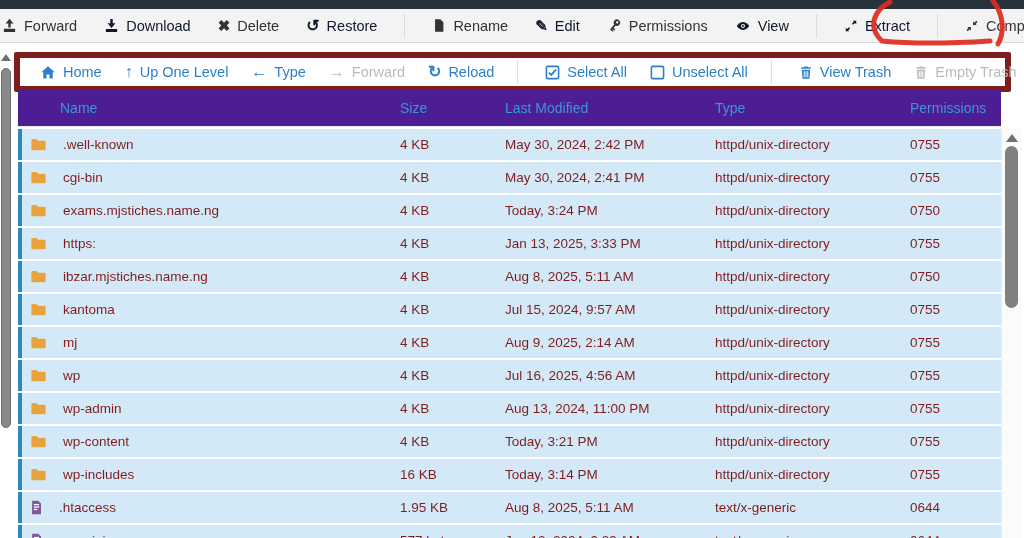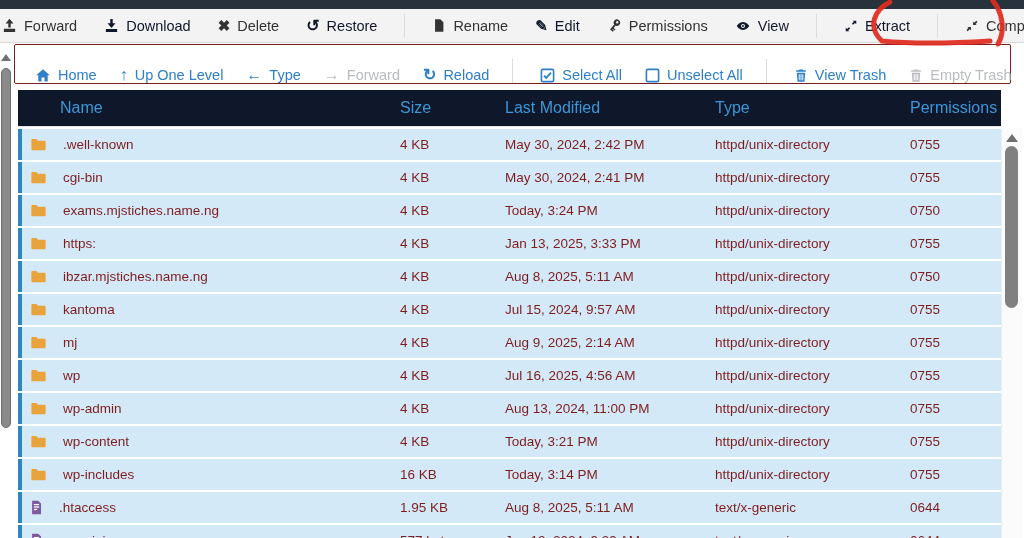--- a/index.html
+++ b/index.html
@@ -19,36 +19,36 @@
     display:inline-flex;align-items:center;gap:7px;margin-right:27px;
     font-size:14.5px;color:#333;cursor:pointer;
   }
   .tb1-item.disabled{color:#0f172a;cursor:default;}
   .tb-divider{width:1px;height:24px;background:#dcdcdc;margin-right:27px;flex:none;}
   .icon{display:inline-flex;align-items:center;justify-content:center;flex:none;}
   .glyph{font-size:15px;line-height:1;font-weight:bold;}
   .glyph.arrow{font-size:16px;}
   
   .toolbar2{
-    position:absolute;left:14px;right:13px;top:44px;height:40px;
-    background:#fff;border:1px solid #7f1d1d;border-radius:2px;
-    display:flex;align-items:flex-end;padding:0 10px 0 20px;box-sizing:border-box;
+    position:absolute;left:14px;right:13px;top:52px;height:40px;
+    background:#fff;border:6px solid #7f1d1d;border-radius:2px;
+    display:flex;align-items:center;padding:0 10px 0 20px;box-sizing:border-box;
     white-space:nowrap;
   }
   .tb2-item{
     display:inline-flex;align-items:center;gap:7px;margin-right:23px;
     font-size:14.5px;color:#2c7fc8;cursor:pointer;
   }
   .tb2-item.disabled{color:#b9bcbe;cursor:default;}
   
   .table-wrap{position:absolute;left:18px;top:90px;width:983px;}
   .thead{
     display:grid;grid-template-columns:382px 105px 210px 195px 91px;
-    height:36px;align-items:center;background:#0f172a;
-    color:#3d96d6;font-size:16px;border-bottom:1px solid #e6e6e6;
+    height:36px;align-items:center;background:#4c1d95;
+    color:#3d96d6;font-size:14px;border-bottom:1px solid #e6e6e6;
   }
   .thead .c-name{padding-left:42px;}
   .rows{margin-top:2px;}
   .frow{
     display:grid;grid-template-columns:378px 105px 210px 195px 91px;
     height:31px;margin-bottom:2px;align-items:center;
     background:#d3e9f8;border-left:4px solid #2e86c1;
     color:#7f1d1d;font-size:13.5px;cursor:pointer;
   }
   .name-cell{display:flex;align-items:center;gap:15px;padding-left:7px;overflow:hidden;}

